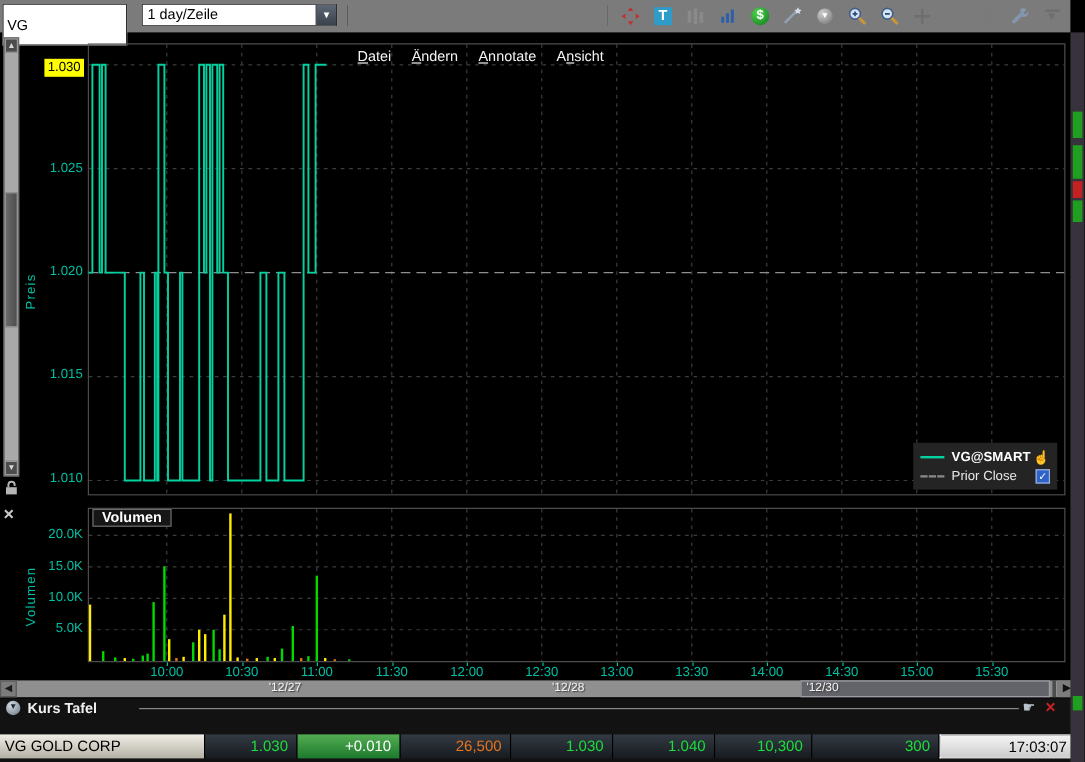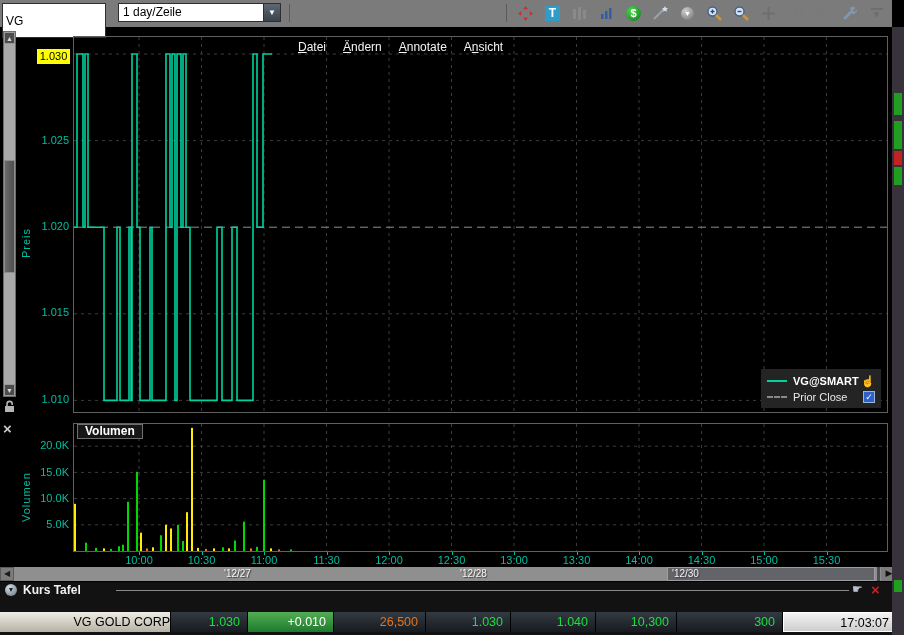--- a/index.html
+++ b/index.html
@@ -54,21 +54,21 @@
   .kt-head{position:absolute;left:0;top:0;width:100%;height:16px;}
   .kt-circle{position:absolute;left:5px;top:2px;width:12px;height:12px;border-radius:50%;background:radial-gradient(circle at 35% 30%,#d5dde4,#66747f);color:#1a2430;font-size:7px;text-align:center;line-height:12px;}
   .kt-title{position:absolute;left:23px;top:1px;color:#f0f0f0;font-weight:bold;font-size:12px;}
   .kt-line{position:absolute;left:116px;top:8px;width:733px;height:1px;background:#8a8a8a;}
   .kt-hand{position:absolute;left:852px;top:0px;color:#b9c2cc;font-size:12px;}
   .kt-x{position:absolute;left:871px;top:-1px;color:#c22222;font-size:15px;font-weight:bold;}
   .kt-cols,.kt-row{position:absolute;left:0;width:895px;display:flex;}
   .kt-cols{top:16px;height:14px;}
   .kt-row{top:30px;height:20px;}
   .kt-cols>div{background:linear-gradient(#474d57,#272b31);color:#ccd1d8;font-size:12px;text-align:center;line-height:14px;border-right:1px solid #101316;overflow:hidden;white-space:nowrap;}
-  .kt-row>div{font-size:12.5px;line-height:20px;border-right:1px solid #000;overflow:hidden;white-space:nowrap;text-align:right;}
+  .kt-row>div{font-size:12.5px;line-height:20px;border-right:1px solid #000;overflow:hidden;white-space:nowrap;}
   .cell-dark{background:linear-gradient(#333a43,#171b20);text-align:right;padding-right:7px;}
   .c0{width:171px;} .c1{width:77px;} .c2{width:86px;} .c3{width:92px;} .c4{width:85px;}
   .c5{width:85px;} .c6{width:81px;} .c7{width:106px;} .c8{width:112px;}
   .name-cell{background:linear-gradient(#efede6,#b5b1a4);color:#000;padding-left:4px;text-align:left;}
   .chg-cell{background:linear-gradient(#53ad53,#1d7a2d);color:#fff;text-align:right;padding-right:7px;}
   .time-cell{background:linear-gradient(#f4f4f4,#cdcdcd);color:#000;text-align:right;padding-right:5px;border:1px solid #fff;}
 
   
   .legend{position:absolute;left:761px;top:369px;width:120px;background:#242424;padding:4px 6px 3px 6px;}
   .lg-row{display:flex;align-items:center;height:16px;}

